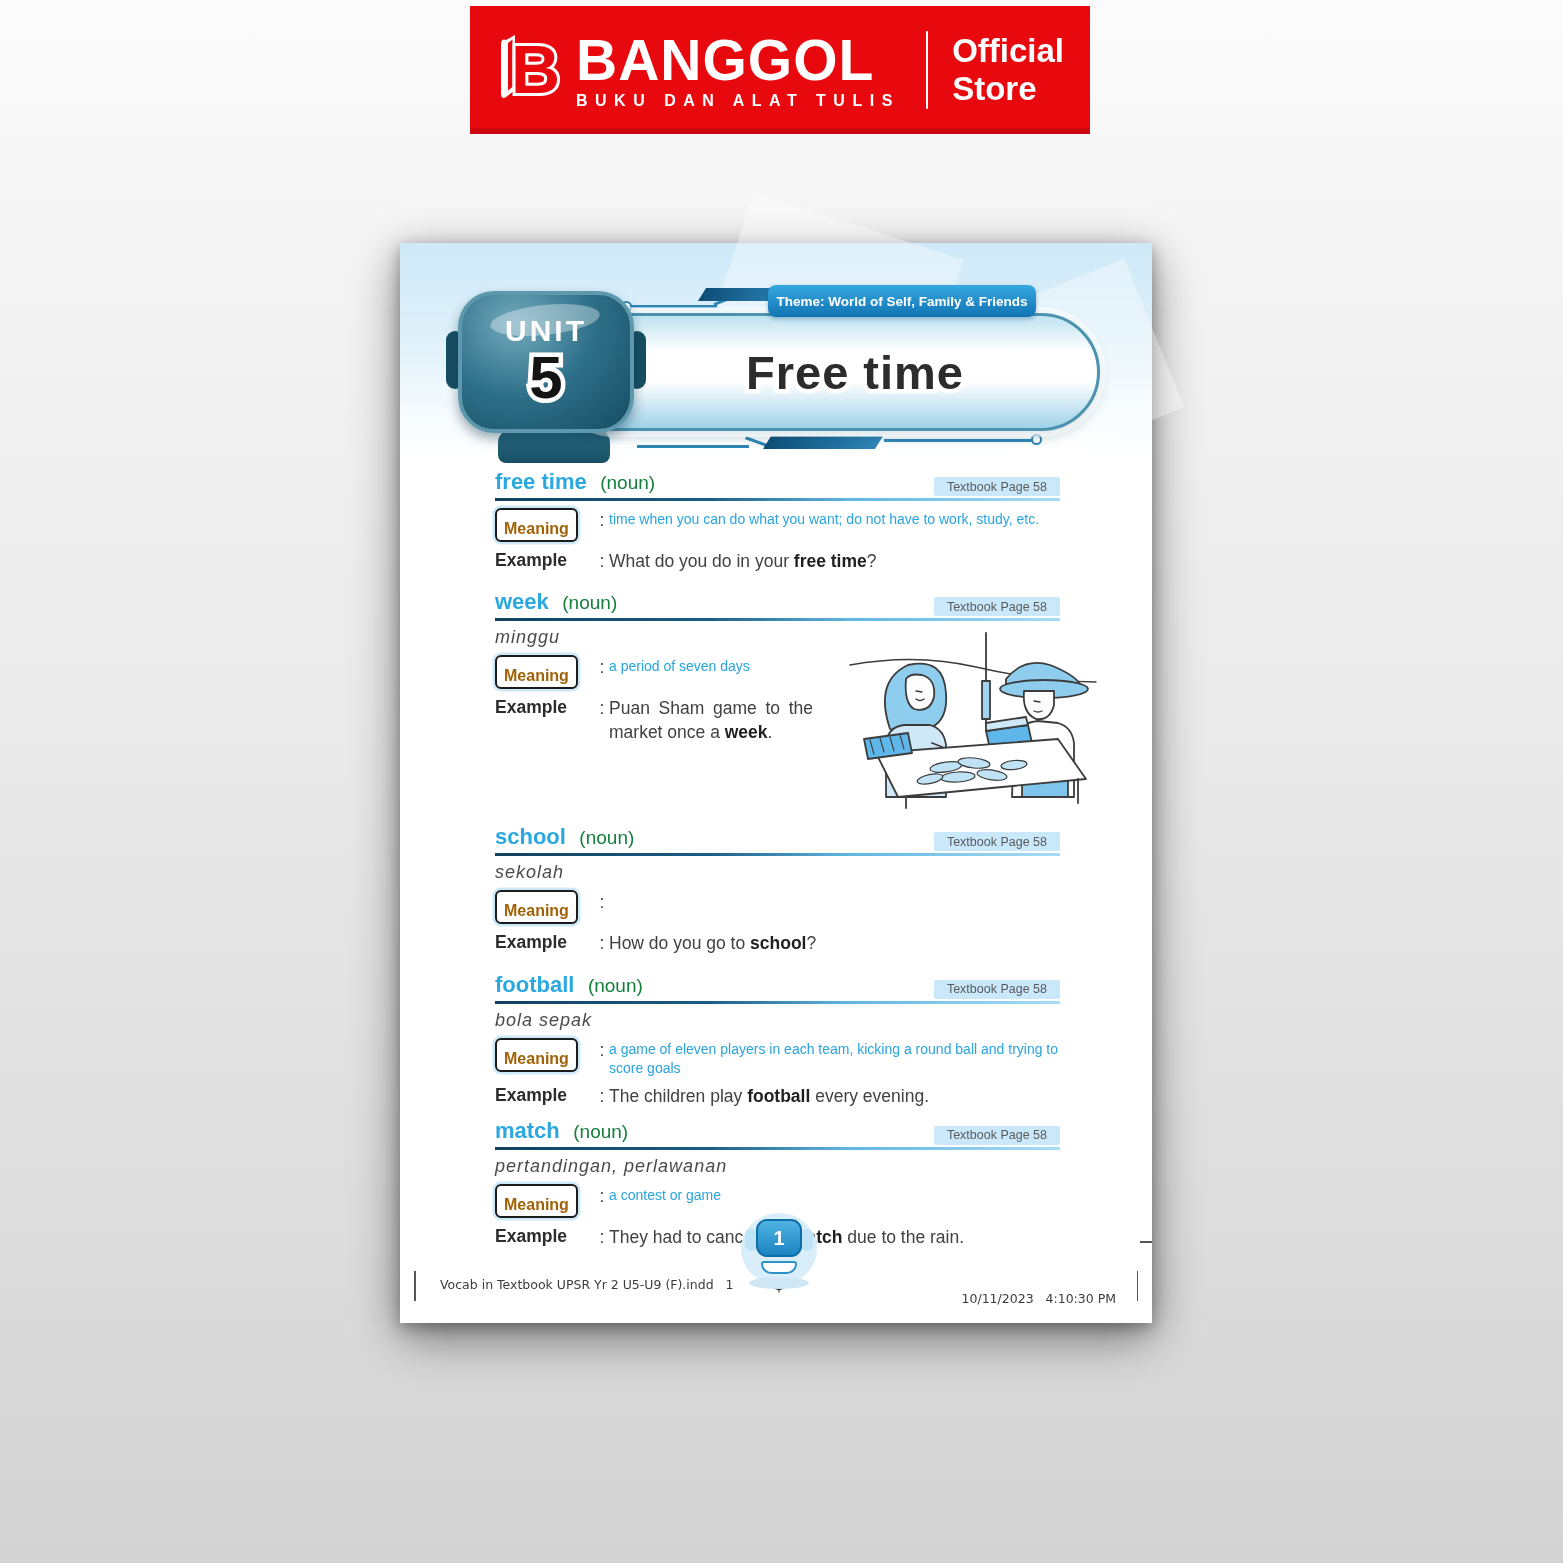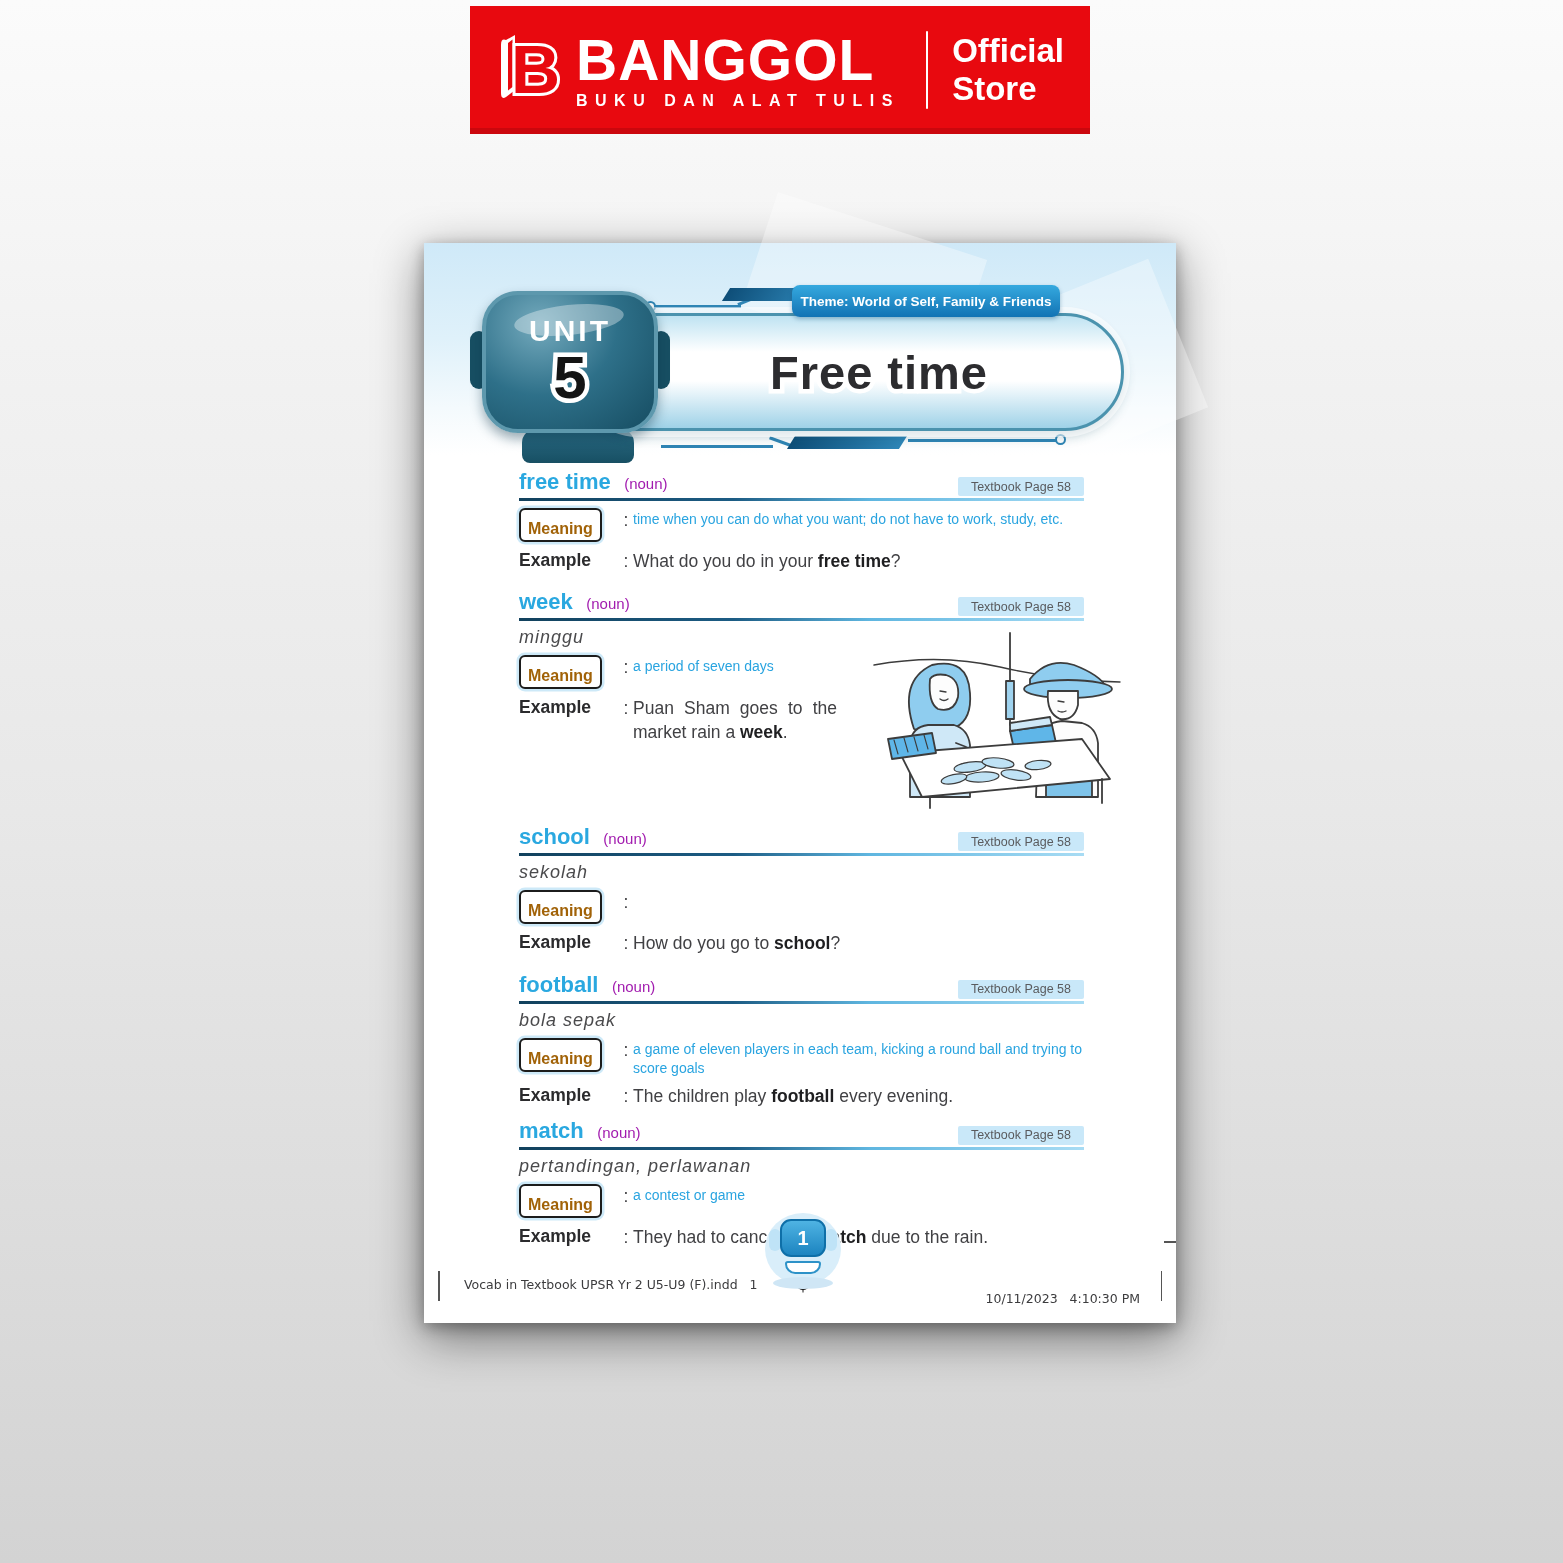--- a/index.html
+++ b/index.html
@@ -20,21 +20,21 @@
   }
   .banner-logo { flex:0 0 auto; margin-right:14px; }
   .brand-block { flex:0 0 auto; line-height:1; }
   .brand-name { font-size:57px; font-weight:800; letter-spacing:1px; }
   .brand-tagline { font-size:16px; font-weight:700; letter-spacing:7.5px; margin-top:4px; }
   .banner-divider { width:4px; height:78px; background:#fff; margin:0 24px 0 26px; border-radius:2px; }
   .store-block { font-size:33px; font-weight:800; line-height:1.15; }
 
   
   .page {
-    position:absolute; left:424px; top:243px; width:752px; height:1080px;
+    position:absolute; left:400px; top:243px; width:752px; height:1080px;
     background:#ffffff;
     box-shadow: 0 14px 45px rgba(0,0,0,.48), 0 4px 14px rgba(0,0,0,.3);
   }
 
   
   .page-header {
     position:absolute; left:0; top:0; width:100%; height:212px;
     background: linear-gradient(180deg,#cfe9f8 0%,#dff1fa 45%,#f4fafd 78%,#ffffff 100%);
     overflow:visible;
   }
@@ -87,21 +87,21 @@
   .unit-gloss { position:absolute; left:28px; top:10px; width:110px; height:30px;
     background:rgba(255,255,255,.35); border-radius:50%; transform:rotate(-6deg); }
   .unit-label { color:#fff; font-size:30px; font-weight:800; letter-spacing:3px; line-height:1; }
   .unit-number { font-size:60px; font-weight:800; color:#141414; line-height:1.05; }
 
   
   .entries { position:absolute; left:95px; top:226px; width:565px; }
   .entry { position:relative; margin-bottom:16px; }
   .entry-head { position:relative; height:28px; }
   .headword { color:#2aa8e0; font-weight:700; font-size:22px; }
-  .pos { color:#a21caf; font-size:15px; margin-left:9px; }
+  .pos { color:#15803d; font-size:19px; margin-left:9px; }
   .page-badge {
     position:absolute; right:0; bottom:1px;
     background:#c9e8f9; color:#5a5b5e; font-size:12.5px;
     padding:2.5px 13px; border-radius:2px;
   }
   .rule { height:3px; margin-top:1px;
     background:linear-gradient(90deg,#12415d 0%,#1c5c84 38%,#5fb6e0 62%,#a8dcf4 100%); }
   .translation { font-style:italic; color:#4a4a4c; font-size:18px; margin-top:6px; letter-spacing:1px; }
   .m-row { display:grid; grid-template-columns:100px 14px 1fr; align-items:start; margin-top:7px; }
   .meaning-box {
@@ -242,21 +242,21 @@
       <div class="translation">minggu</div>
       <div class="rows">
         <div class="m-row">
           <span><span class="meaning-box">Meaning</span></span>
           <span class="colon">:</span>
           <span class="meaning-text">a period of seven days</span>
         </div>
         <div class="m-row">
           <span class="example-label">Example</span>
           <span class="colon">:</span>
-          <span class="example-text"><span>Puan Sham goes to the market rain a </span><b>week</b><span>.</span></span>
+          <span class="example-text"><span>Puan Sham game to the market once a </span><b>week</b><span>.</span></span>
         </div>
       </div>
       <svg class="illustration" viewBox="0 0 252 182">
         <g stroke="#3c3c3c" stroke-width="1.8" stroke-linejoin="round" stroke-linecap="round">
 
           <path d="M4 38 Q 70 26 130 40 T 250 55" fill="none" stroke-width="1.4"></path>
 
           <line x1="140" y1="6" x2="140" y2="98"></line>
           <rect x="136" y="54" width="8" height="38" fill="#9fd3ef"></rect>
 

